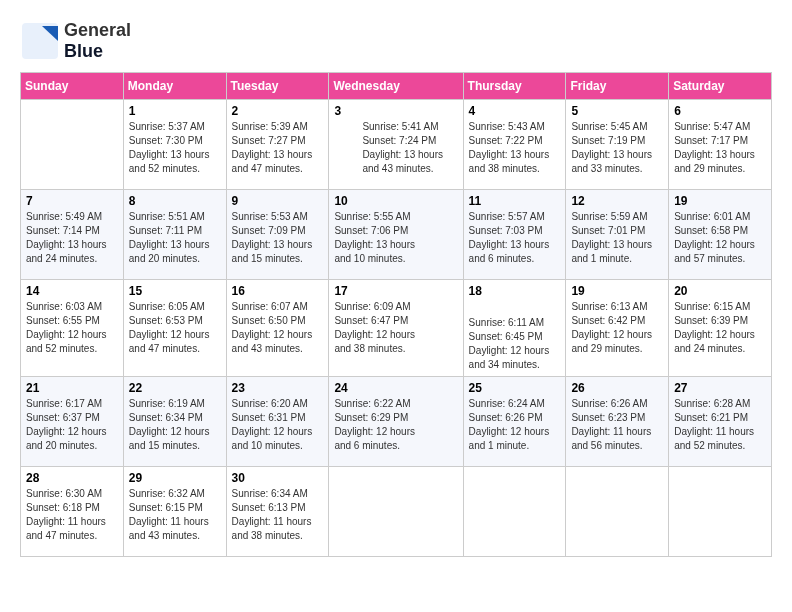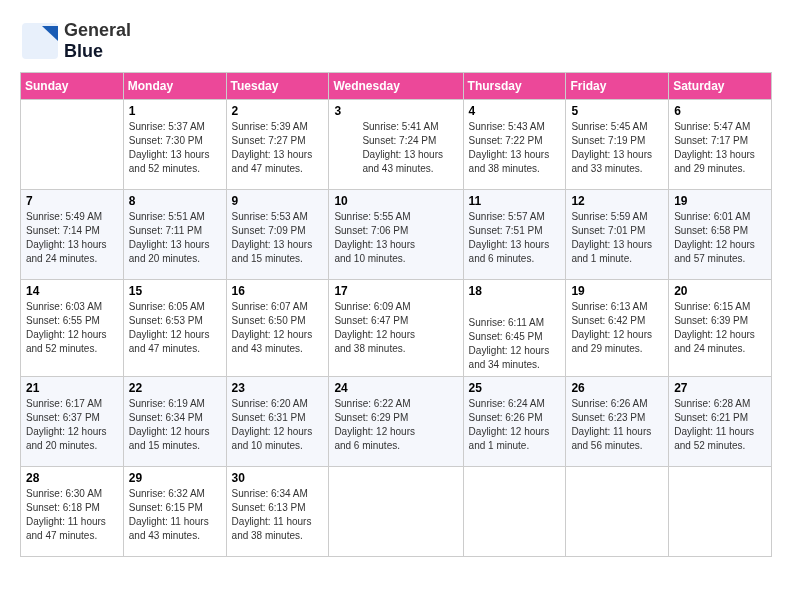--- a/index.html
+++ b/index.html
@@ -178,21 +178,21 @@
         <td>
           <div class="day-num">10</div>
           <div class="day-info" style="white-space: pre-line;">Sunrise: 5:55 AM
 Sunset: 7:06 PM
 Daylight: 13 hours
 and 10 minutes.</div>
         </td>
         <td>
           <div class="day-num">11</div>
           <div class="day-info" style="white-space: pre-line;">Sunrise: 5:57 AM
-Sunset: 7:51 PM
+Sunset: 7:03 PM
 Daylight: 13 hours
 and 6 minutes.</div>
         </td>
         <td>
           <div class="day-num">12</div>
           <div class="day-info" style="white-space: pre-line;">Sunrise: 5:59 AM
 Sunset: 7:01 PM
 Daylight: 13 hours
 and 1 minute.</div>
         </td>

